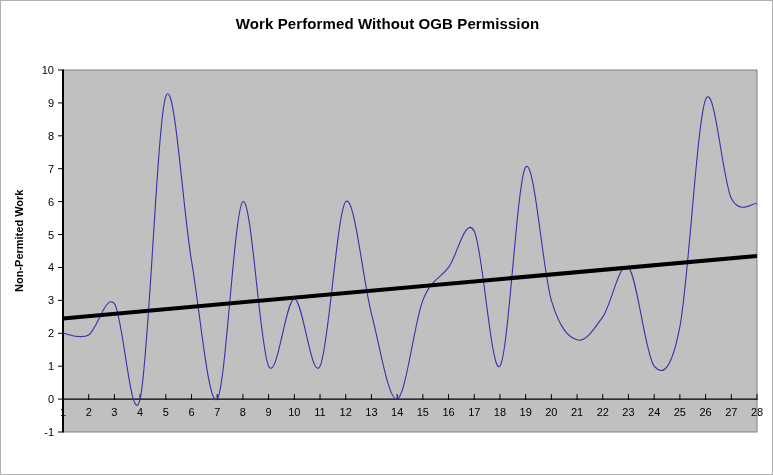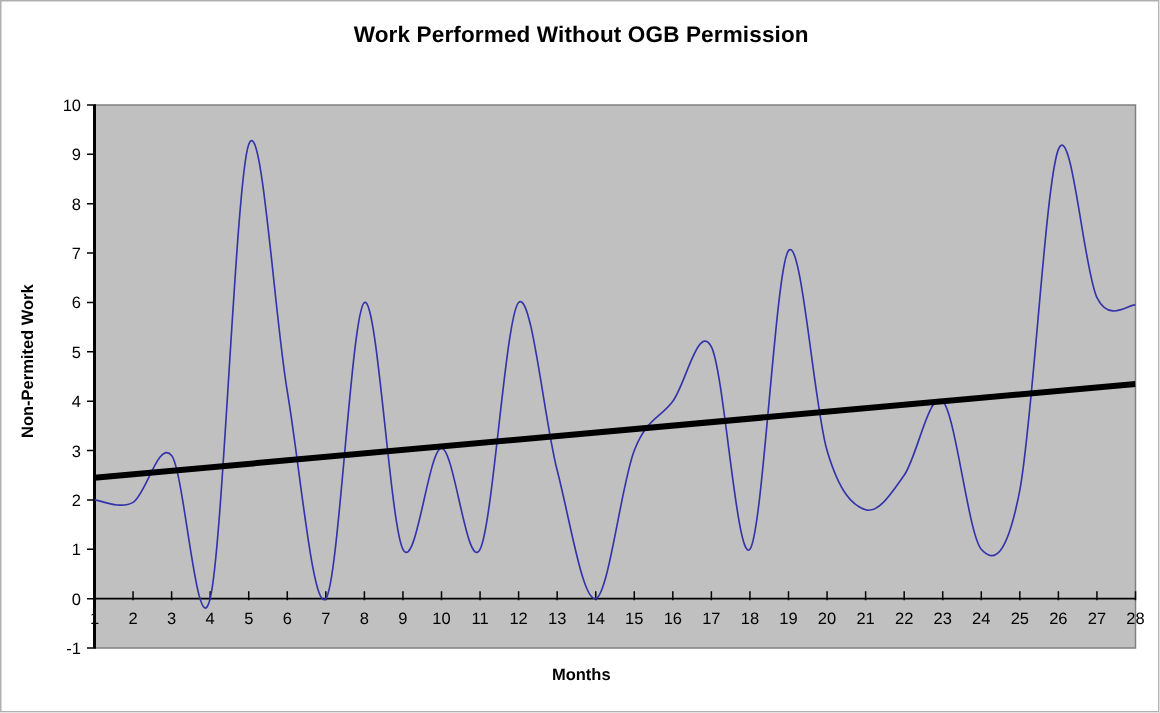--- a/index.html
+++ b/index.html
@@ -73,21 +73,20 @@
 </style>
 </head>
 <body>
 
 <div id="chart-root">
 
   <div id="chart-title">Work Performed Without OGB Permission</div>
 
   <div id="y-axis-title">Non-Permited Work</div>
 
-  <div id="x-axis-title">Months</div>
 
   <svg id="plot-svg" width="773" height="475">
     <g id="plot-bg-group">
         <rect x="62" y="69" width="694" height="362" fill="#c0c0c0" stroke="#808080" stroke-width="1"></rect>
       </g>
     <g id="y-ticks-group">
         <line x1="57" x2="63" y1="431" y2="431" stroke="#000000" stroke-width="1"></line>
         <text x="53" y="435" text-anchor="end" class="tick-label">-1</text>
         <line x1="57" x2="63" y1="398.0909090909091" y2="398.0909090909091" stroke="#000000" stroke-width="1"></line>
         <text x="53" y="402.0909090909091" text-anchor="end" class="tick-label">0</text>

